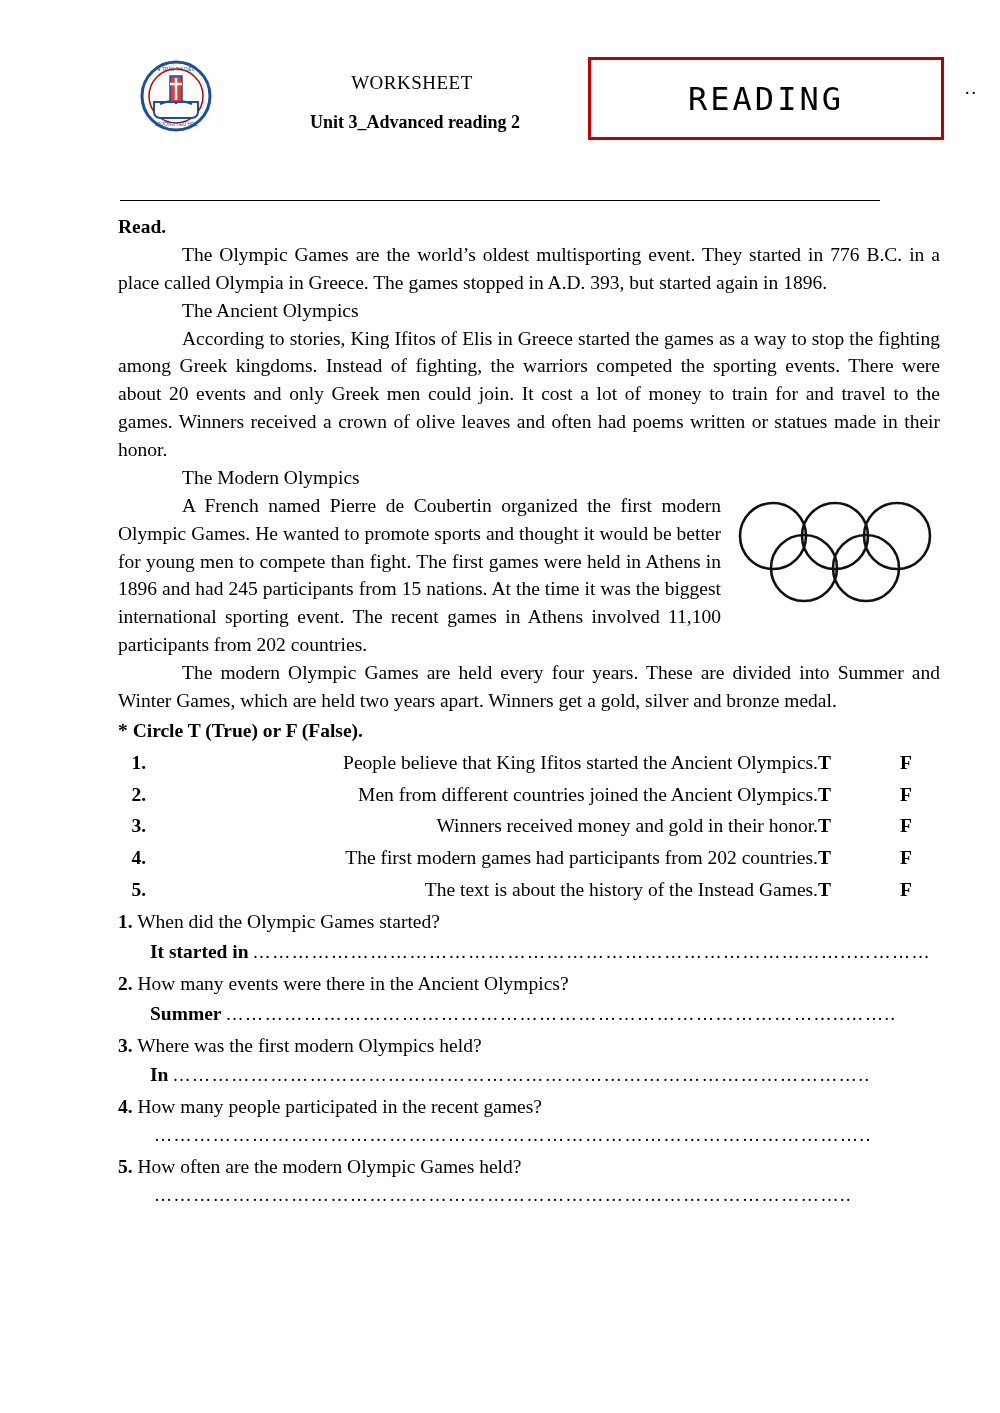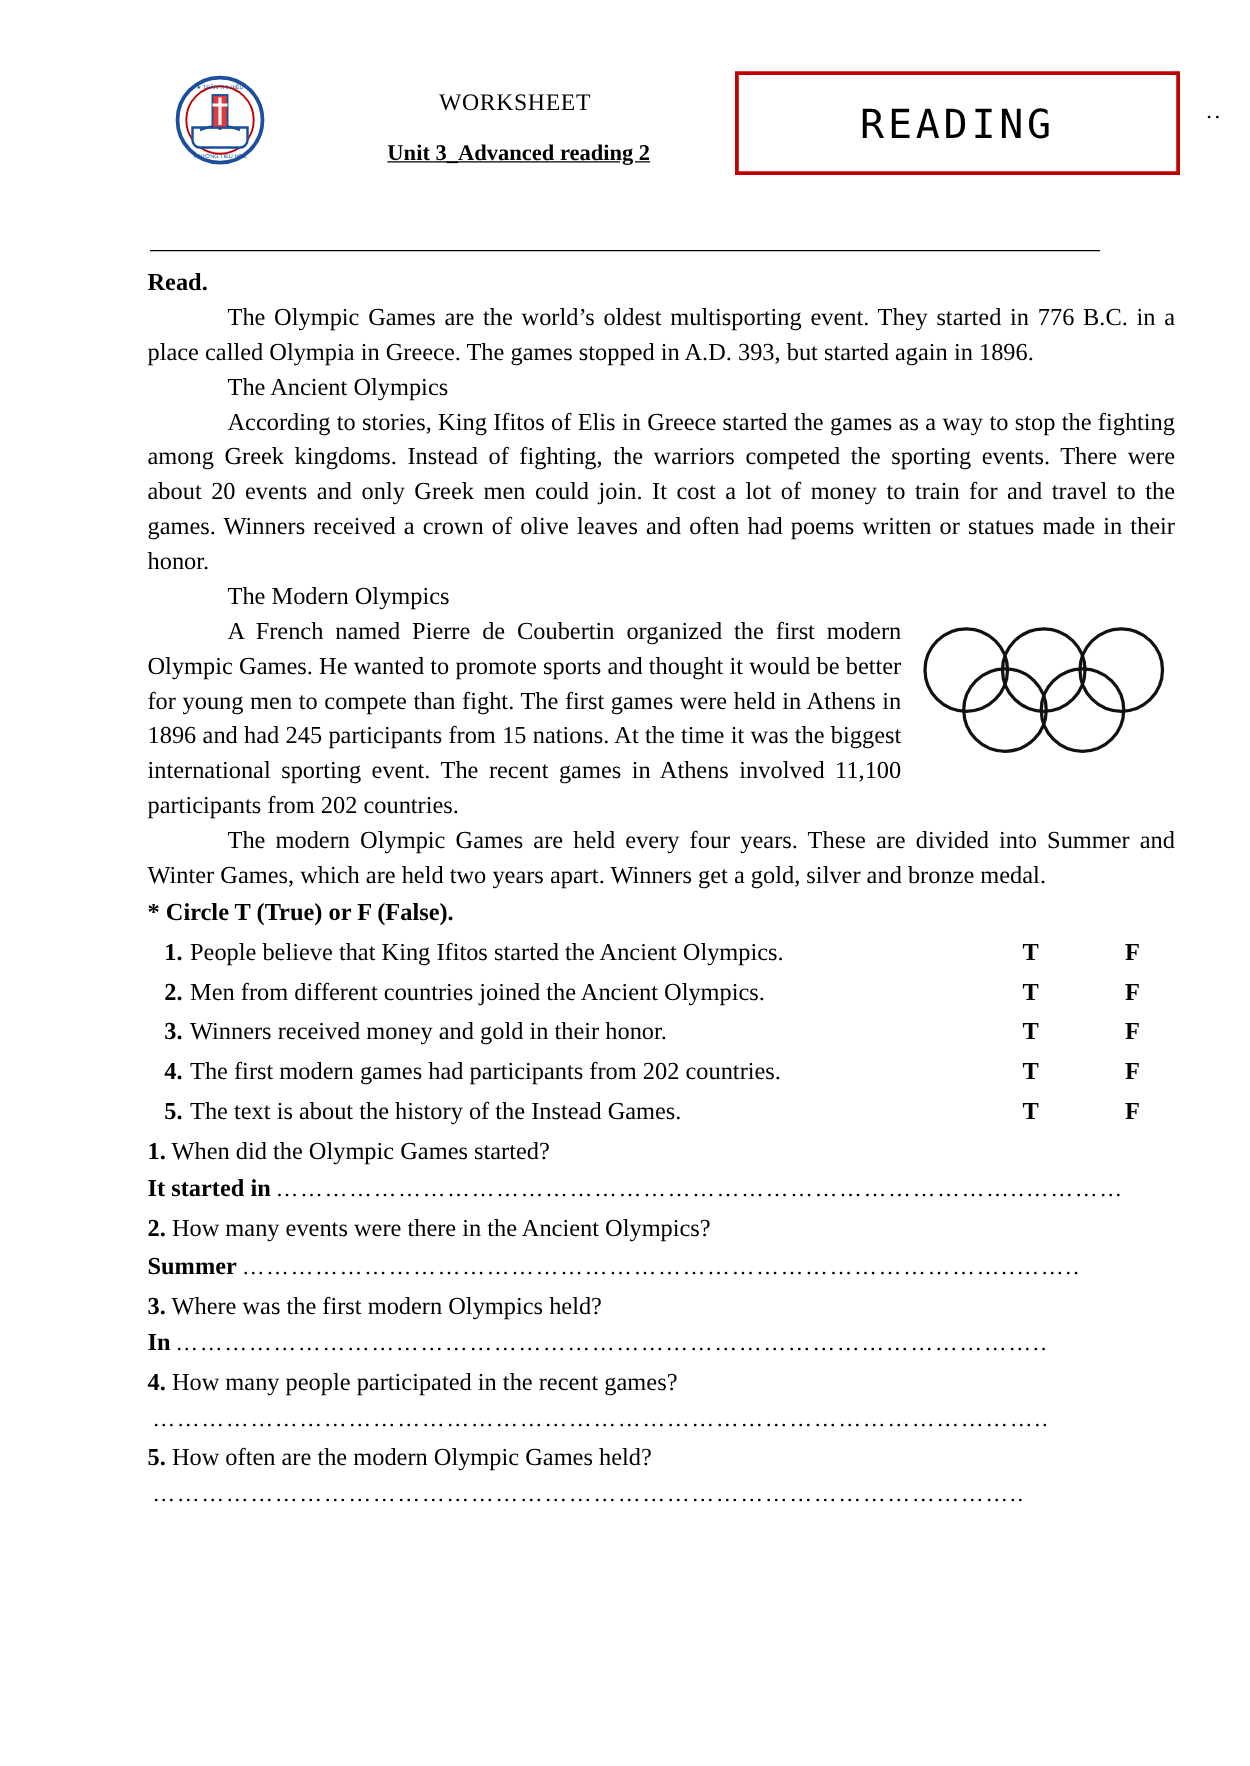--- a/index.html
+++ b/index.html
@@ -46,21 +46,20 @@
     letter-spacing: 0.5px;
   }
   .worksheet-sub {
     position: absolute;
     left: 175px;
     top: 62px;
     width: 360px;
     text-align: center;
     font-weight: bold;
     font-size: 18px;
-    text-decoration: underline;
   }
   .reading-box {
     position: absolute;
     left: 528px;
     top: 7px;
     width: 350px;
     height: 77px;
     border: 3px solid #c00000;
     display: flex;
     align-items: center;
@@ -134,20 +133,21 @@
   }
   .tf-num {
     font-weight: bold;
     width: 28px;
     text-align: right;
     padding-right: 6px;
     flex: none;
   }
   .tf-text {
     flex: 1 1 auto;
+    text-align: right;
   }
   .tf-t {
     width: 82px;
     flex: none;
     font-weight: bold;
     text-align: left;
   }
   .tf-f {
     width: 40px;
     flex: none;
@@ -168,20 +168,21 @@
   }
   .a-row {
     margin-top: 2px;
     display: flex;
     align-items: baseline;
   }
   .a-lead {
     font-weight: bold;
     flex: none;
     padding-right: 4px;
+    margin-left: 32px;
   }
   .a-dots {
     flex: 1 1 auto;
     overflow: hidden;
     white-space: nowrap;
     letter-spacing: 1.6px;
     font-size: 18px;
   }
 
   

